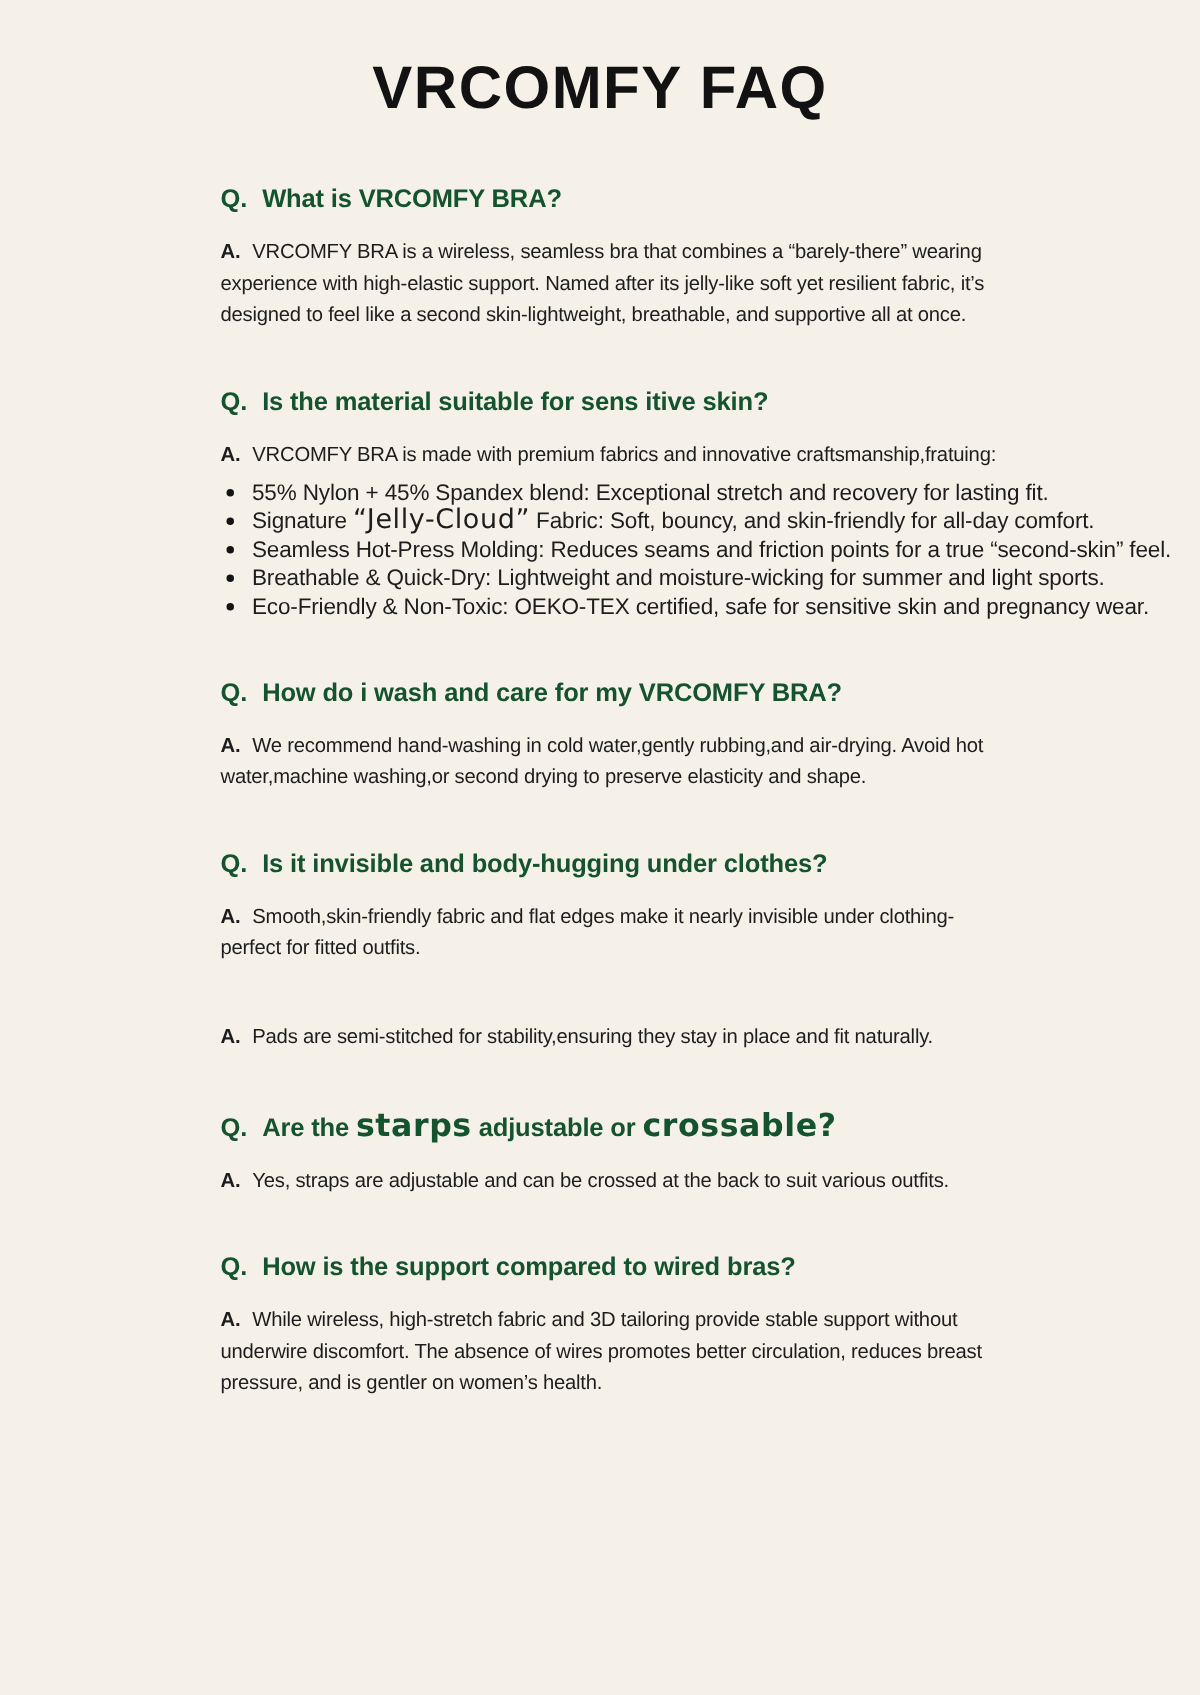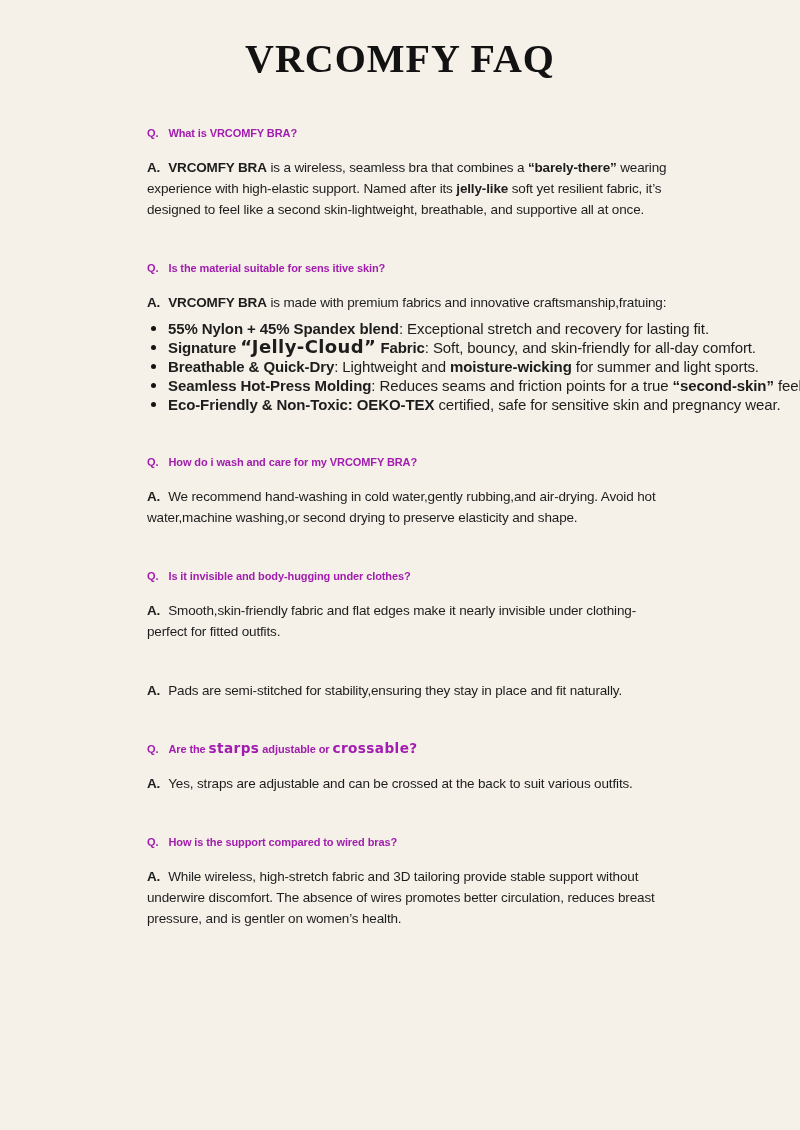--- a/index.html
+++ b/index.html
@@ -9,49 +9,49 @@
     background: #f5f1e8;
     color: #1d1d1d;
     font-family: "Liberation Sans", sans-serif;
     overflow: hidden;
     position: relative;
   }
   .title {
     padding-top: 33px;
     margin: 0;
     text-align: center;
-    font-family: Liberation Serif, serif;
+    font-family: Liberation Sans, sans-serif;
     font-weight: 700;
     font-size: 40px;
     line-height: 52px;
     letter-spacing: 1px;
     color: #121212;
   }
   .content {
     margin-left: 147px;
     width: 522px;
   }
   .faq-item { margin-top: 38px; }
   .question {
     margin: 0;
     font-weight: 700;
-    font-size: 11px;
+    font-size: 17px;
     line-height: 20px;
     letter-spacing: -0.1px;
-    color: #a21caf;
+    color: #14532d;
   }
   .q-label { margin-right: 10px; }
   .answer {
     margin: 14px 0 0 0;
     font-size: 13.5px;
     line-height: 21px;
     letter-spacing: -0.15px;
   }
   .a-label { font-weight: 700; margin-right: 8px; }
-  .b { font-weight: 700; }
+  .b { font-weight: 400; }
   .alt {
     font-family: "DejaVu Sans", sans-serif;
     font-size: 1.24em;
     letter-spacing: 0.4px;
     line-height: 1;
   }
   .bullets {
     margin: 6px 0 0 0;
     padding: 0;
     list-style: none;
@@ -99,25 +99,25 @@
           <li class="bullet">
             <span class="dot"></span>
             <span><span class="b">55% Nylon + 45% Spandex blend</span><span>: Exceptional stretch and recovery for lasting fit.</span></span>
           </li>
           <li class="bullet">
             <span class="dot"></span>
             <span><span class="b">Signature </span><span class="b alt">“Jelly-Cloud”</span><span class="b"> Fabric</span><span>: Soft, bouncy, and skin-friendly for all-day comfort.</span></span>
           </li>
           <li class="bullet">
             <span class="dot"></span>
-            <span><span class="b">Breathable &amp; Quick-Dry</span><span>: Lightweight and </span><span class="b">moisture-wicking</span><span> for summer and light sports.</span></span>
+            <span><span class="b">Seamless Hot-Press Molding</span><span>: Reduces seams and friction points for a true </span><span class="b">“second-skin”</span><span> feel.</span></span>
           </li>
           <li class="bullet">
             <span class="dot"></span>
-            <span><span class="b">Seamless Hot-Press Molding</span><span>: Reduces seams and friction points for a true </span><span class="b">“second-skin”</span><span> feel.</span></span>
+            <span><span class="b">Breathable &amp; Quick-Dry</span><span>: Lightweight and </span><span class="b">moisture-wicking</span><span> for summer and light sports.</span></span>
           </li>
           <li class="bullet">
             <span class="dot"></span>
             <span><span class="b">Eco-Friendly &amp; Non-Toxic: </span><span class="b">OEKO-TEX</span><span> certified, safe for sensitive skin and pregnancy wear.</span></span>
           </li>
         </ul>
       </div>
   </section>
 
   <section class="faq-item">

